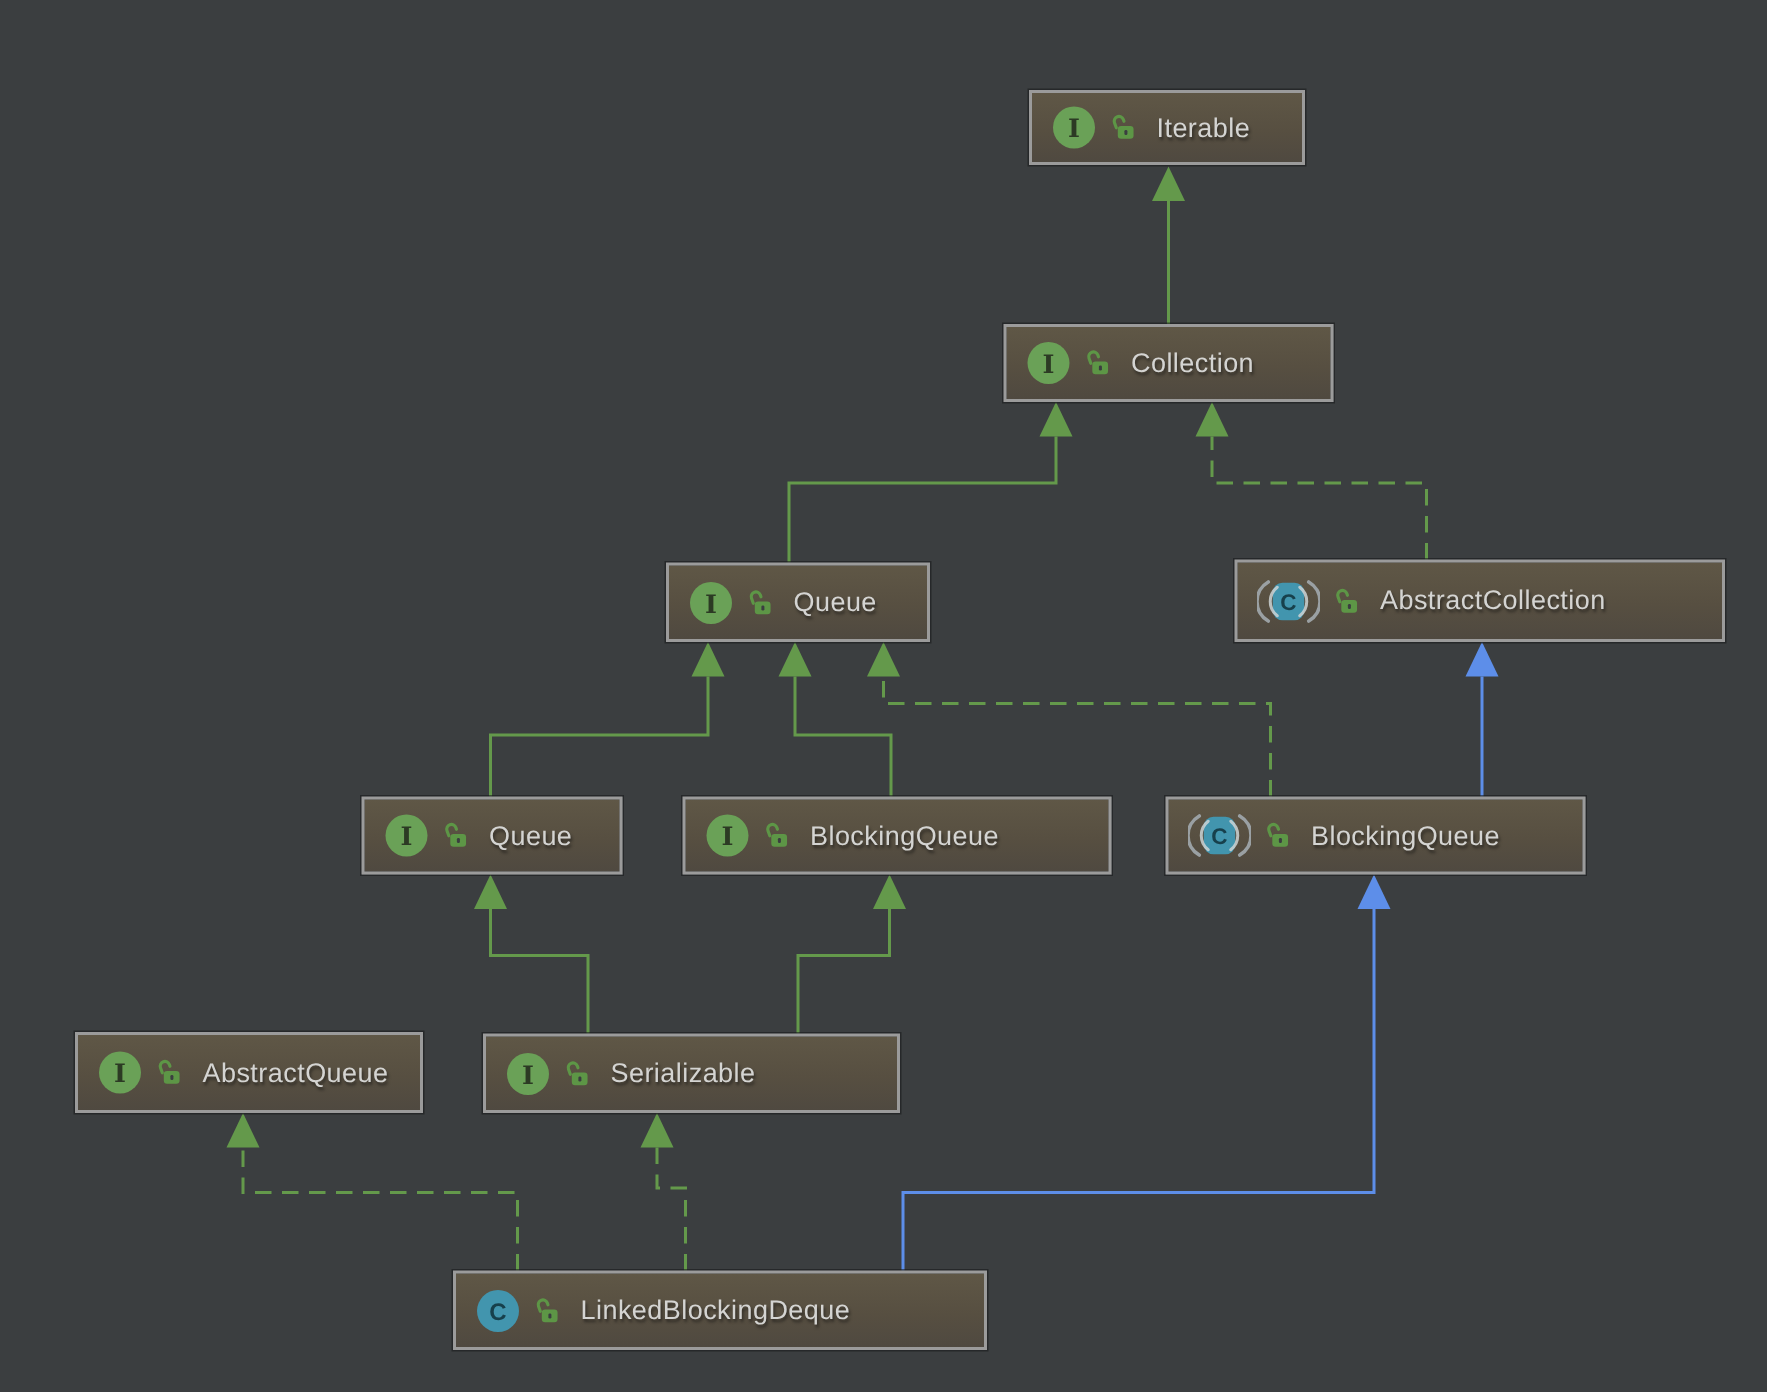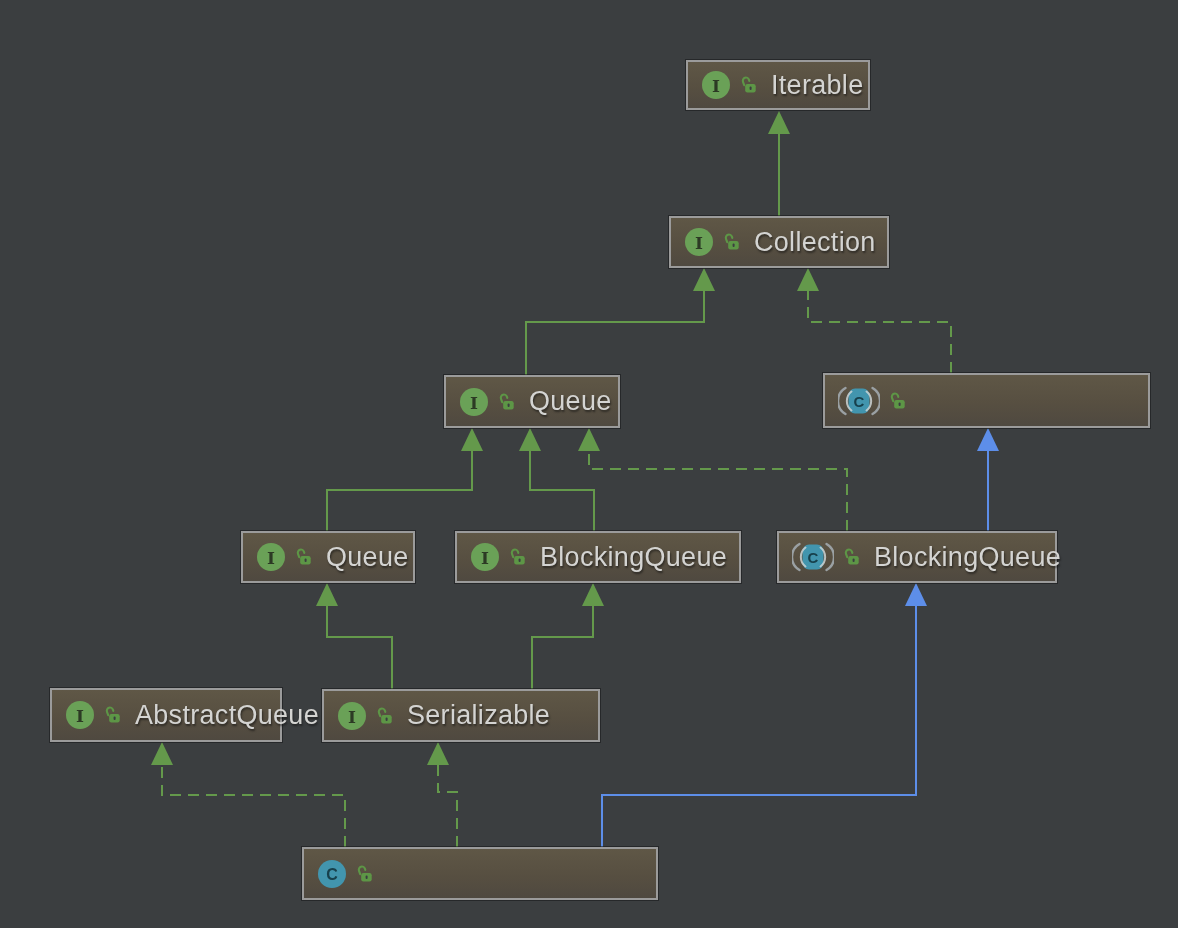--- a/index.html
+++ b/index.html
@@ -12,21 +12,21 @@
   .node{
     position:absolute;display:flex;align-items:center;
     background:linear-gradient(180deg,#5f5746 0%,#574f41 55%,#4f4940 100%);
     border:2px solid #9b9b9b;
     box-shadow:0 0 0 1px rgba(25,27,28,.6);
     box-sizing:border-box;
     padding-left:13px;
     cursor:default;
   }
   .node .label{
-    color:#d4d4d2;font-size:27px;letter-spacing:.3px;margin-left:13px;
+    color:#d4d4d2;font-size:18px;letter-spacing:.3px;margin-left:13px;
     text-shadow:1px 2px 2px rgba(15,15,15,.55);
     white-space:nowrap;
   }
   .icon{display:inline-flex;align-items:center;justify-content:center;flex:none;}
   .lock{margin-left:9px;flex:none;display:inline-flex;}
 </style>
 </head>
 <body>
 
 <div class="canvas">
@@ -116,20 +116,21 @@
             <text x="21" y="21.5" text-anchor="middle" font-family="Liberation Sans, sans-serif" font-size="15" font-weight="bold" fill="#17404c">C</text>
           </svg>
         </span>
         <span class="lock">
           <svg width="18" height="18" viewBox="0 0 18 18">
             <path d="M4.2 9.2 L3 5.8 a3.1 3.1 0 0 1 5.9-2.1 l0.4 1.2" stroke="#5d9646" stroke-width="2.1" fill="none" stroke-linecap="round"></path>
             <rect x="5.2" y="8" width="10.5" height="8.5" rx="2.2" fill="#5d9646"></rect>
             <rect x="9.6" y="10.6" width="2" height="3.4" rx="0.9" fill="#3b3e40"></rect>
           </svg>
         </span>
+        <span class="label">AbstractCollection</span>
       </div>
       <div class="node" style="left: 241px; top: 531px; width: 174px; height: 52px;">
         <span class="icon">
           <svg width="30" height="30" viewBox="0 0 30 30">
             <circle cx="15" cy="15" r="14" fill="#6aa157"></circle>
             <text x="15" y="21.5" text-anchor="middle" font-family="DejaVu Serif, serif" font-size="17" font-weight="bold" fill="#2c3a24">I</text>
           </svg>
         </span>
         <span class="lock">
           <svg width="18" height="18" viewBox="0 0 18 18">
@@ -215,15 +216,16 @@
             <text x="15" y="21" text-anchor="middle" font-family="Liberation Sans, sans-serif" font-size="16" font-weight="bold" fill="#17404c">C</text>
           </svg>
         </span>
         <span class="lock">
           <svg width="18" height="18" viewBox="0 0 18 18">
             <path d="M4.2 9.2 L3 5.8 a3.1 3.1 0 0 1 5.9-2.1 l0.4 1.2" stroke="#5d9646" stroke-width="2.1" fill="none" stroke-linecap="round"></path>
             <rect x="5.2" y="8" width="10.5" height="8.5" rx="2.2" fill="#5d9646"></rect>
             <rect x="9.6" y="10.6" width="2" height="3.4" rx="0.9" fill="#3b3e40"></rect>
           </svg>
         </span>
+        <span class="label">LinkedBlockingDeque</span>
       </div>
     </div>
 </div>
 
 </body></html>

